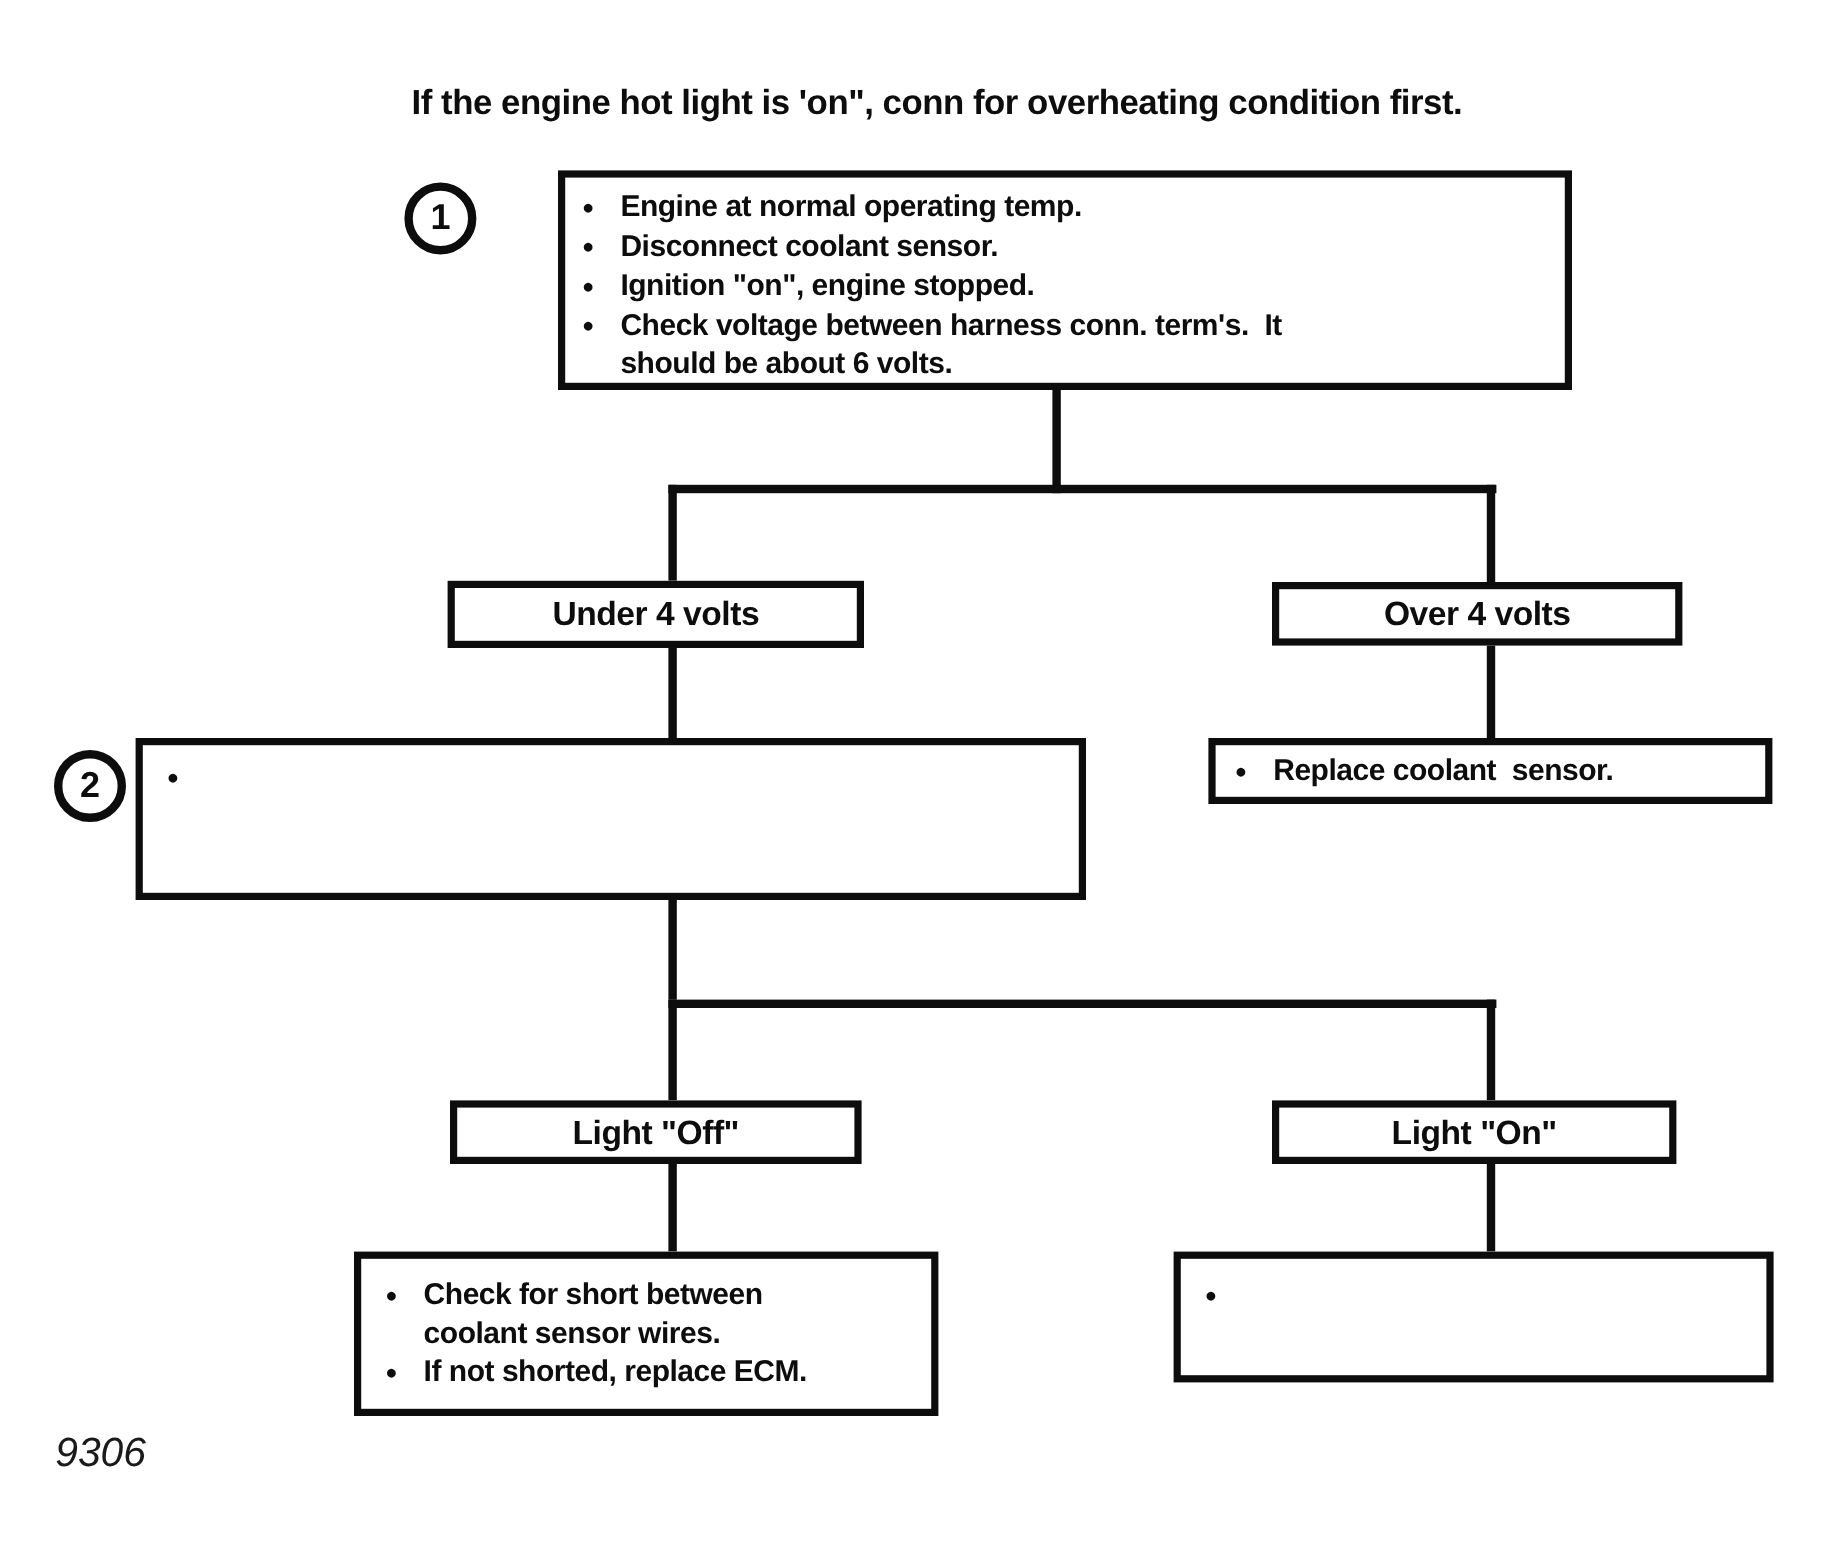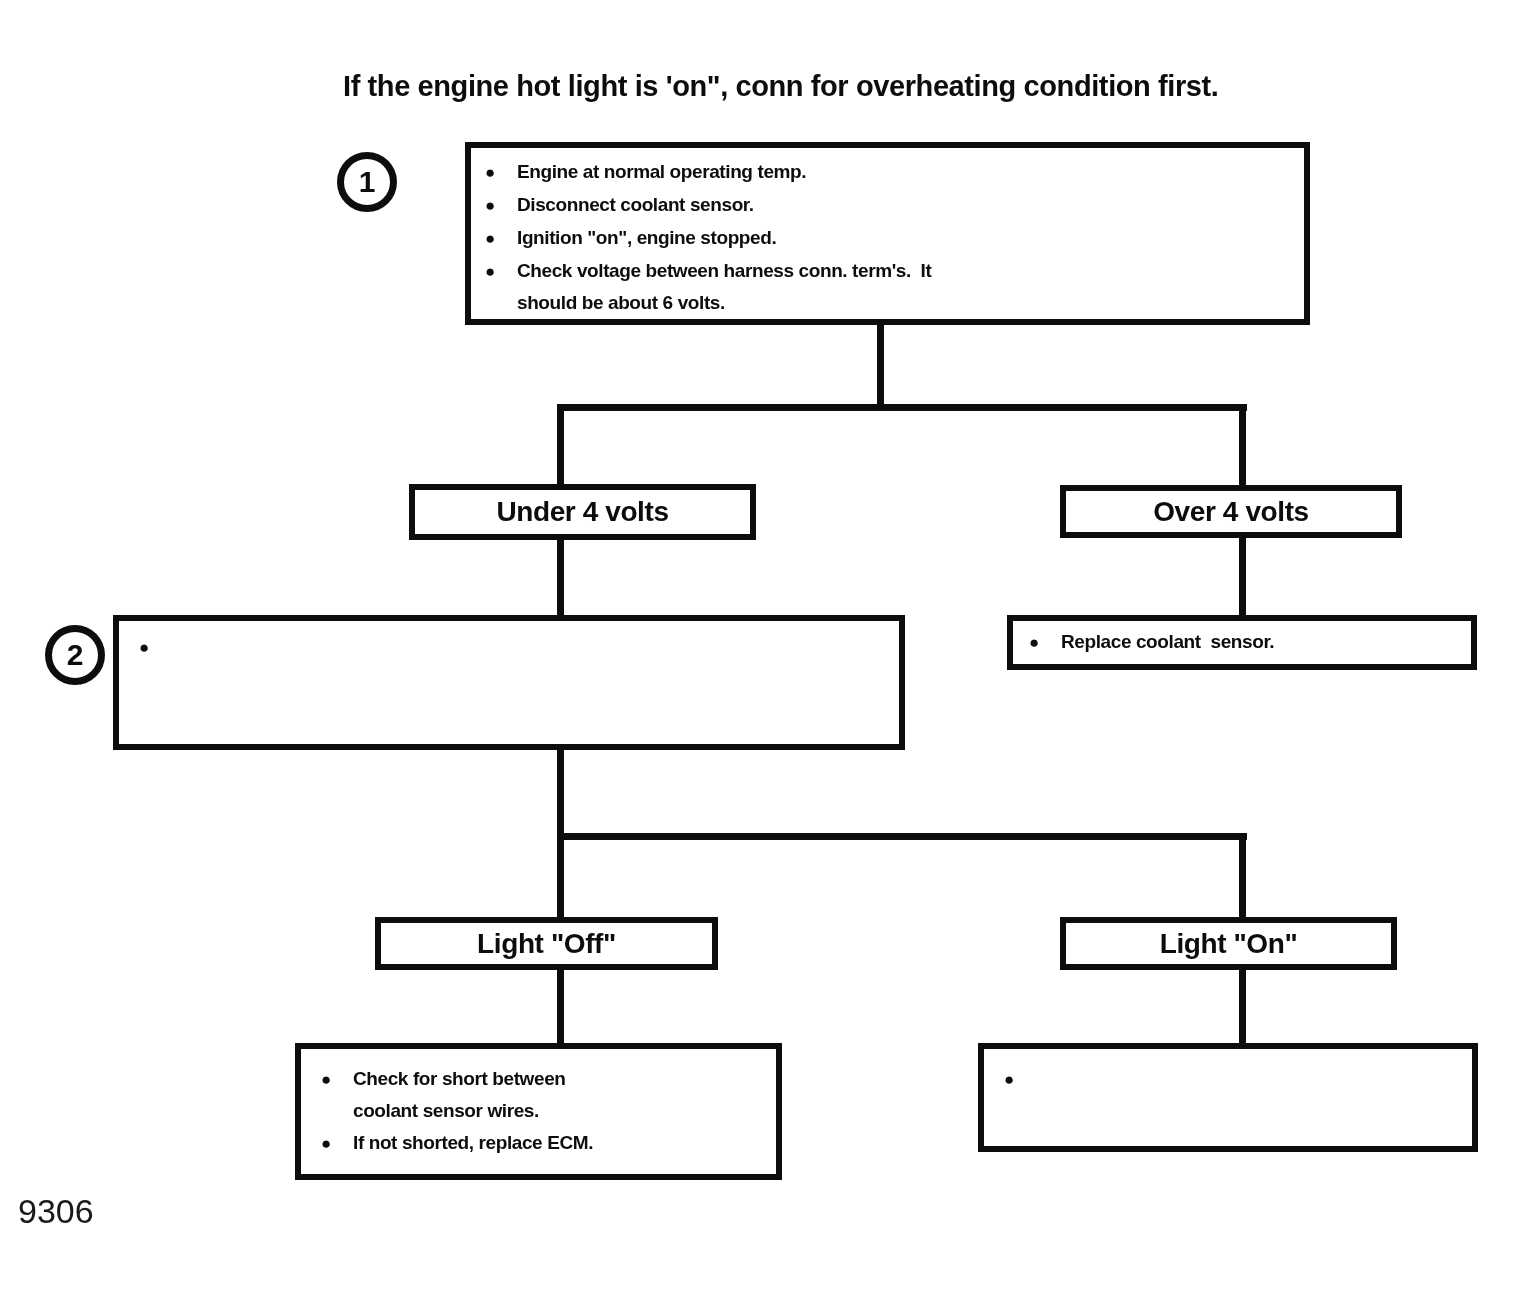--- a/index.html
+++ b/index.html
@@ -36,21 +36,21 @@
   .bullets { display: block; }
   .brow { display: flex; align-items: flex-start; }
   .dot {
     flex: 0 0 32px;
     font-size: 17px;
     line-height: 32px;
     padding-top: 1px;
   }
   .txt {
     font-weight: bold;
-    font-size: 19px;
+    font-size: 25px;
     line-height: 32px;
     letter-spacing: -0.4px;
     white-space: pre-wrap;
   }
   .vcenter-row {
     display: flex;
     align-items: center;
     height: 100%;
   }
   .conn { position: absolute; background: #0d0d0d; }
@@ -106,21 +106,21 @@
 should be about 6 volts.</span>
       </div>
     </div>
   </div>
 
   <div class="conn" style="left:877px; top:325px; width:7px; height:86px;"></div>
   <div class="conn" style="left:557px; top:404px; width:690px; height:7px;"></div>
   <div class="conn" style="left:557px; top:404px; width:7px; height:80px;"></div>
   <div class="conn" style="left:1239px; top:404px; width:7px; height:81px;"></div>
 
-  <div class="nodebox labelbox" style="left:373px; top:484px; width:347px; height:56px;margin-left:36px;">
+  <div class="nodebox labelbox" style="left:373px; top:484px; width:347px; height:56px;">
     <span>Under 4 volts</span>
   </div>
   <div class="nodebox labelbox" style="left:1060px; top:485px; width:342px; height:53px;text-align:center;">
     <span>Over 4 volts</span>
   </div>
 
   <div class="conn" style="left:557px; top:540px; width:7px; height:75px;"></div>
   <div class="conn" style="left:1239px; top:538px; width:7px; height:77px;"></div>
 
   <div class="badge" style="left:45px; top:625px;">
@@ -168,15 +168,15 @@
       <span class="txt">If not shorted, replace ECM.</span>
     </div>
   </div>
 
   <div class="nodebox" style="left:978px; top:1043px; width:500px; height:109px; padding:14px 4px 0 20px;">
     <div class="brow">
       <span class="dot">●</span>
     </div>
   </div>
 
-  <div class="fignum" style="left:18px; top:1192px;">9306</div>
+  <div class="fignum" style="left:46px; top:1192px;font-style:italic;">9306</div>
 
 </div>
 
 </body></html>

